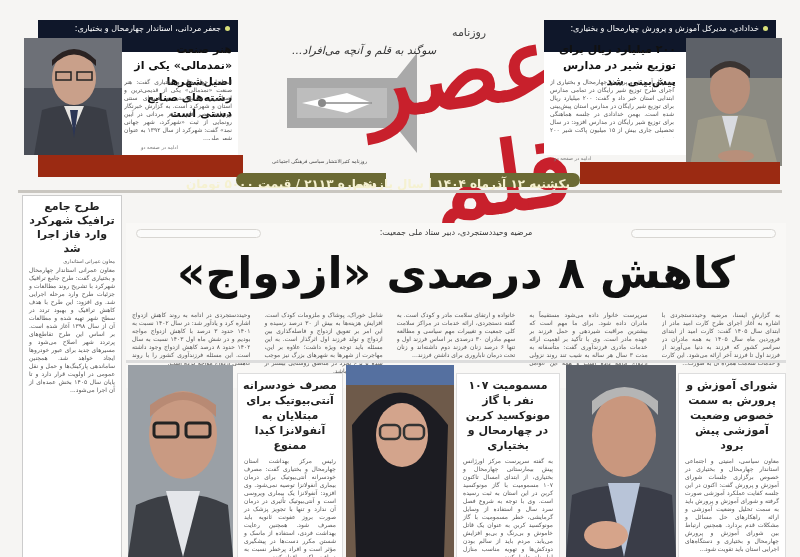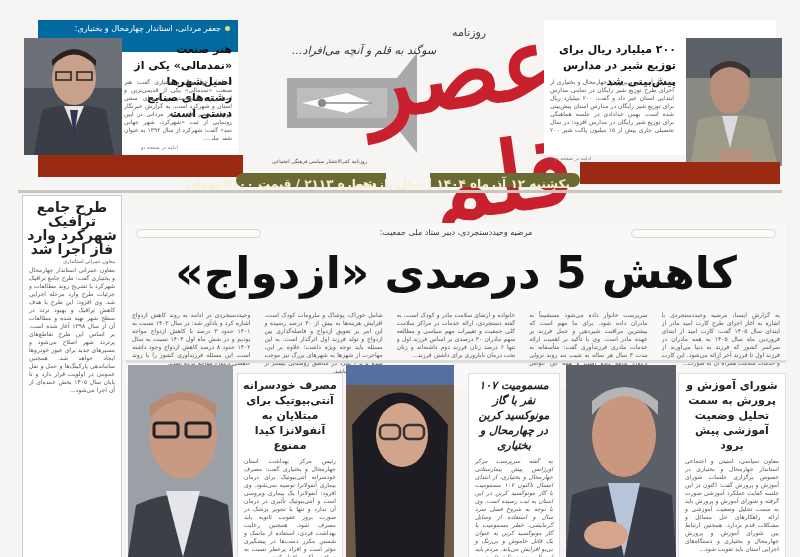--- a/index.html
+++ b/index.html
@@ -3,21 +3,21 @@
 <meta charset="utf-8">
 <style>
   * { box-sizing: border-box; margin: 0; padding: 0; }
   html, body { width: 800px; height: 557px; overflow: hidden; background: #f4f3f1; }
   body { font-family: "DejaVu Sans", sans-serif; direction: rtl; position: relative; color: #222; }
 
   .page { position: absolute; left: 0; top: 0; width: 800px; height: 557px; background: #f6f5f3; }
 
   
   .topbox { position: absolute; top: 20px; height: 135px; background: #fff; }
-  .topbox .kicker { position: absolute; top: 0; height: 32px; background: #0369a1; color: #fff;
+  .topbox .kicker { position: absolute; top: 0; height: 32px; background: #0f172a; color: #fff;
     font-size: 8px; line-height: 18px; padding: 0 8px; white-space: nowrap; overflow: hidden; }
   .topbox .kicker .dot { display: inline-block; width: 5px; height: 5px; border-radius: 50%; background: #d9e07a; margin-left: 4px; vertical-align: middle; }
   .topbox .photo { position: absolute; top: 18px; }
   .topbox .hl { position: absolute; font-weight: bold; font-size: 11px; line-height: 16px; text-align: right; color: #111; }
   .topbox .body { position: absolute; font-size: 6px; line-height: 8px; color: #555; text-align: justify; }
   .topbox .more { position: absolute; font-size: 5px; color: #777; }
   .redband { position: absolute; height: 22px; background: #9b2a12; }
 
   .left-box { left: 38px; width: 200px; }
   .left-box .kicker { right: 0; width: 200px; }
@@ -35,21 +35,21 @@
   .dateband { position: absolute; top: 173px; height: 14px; background: #6b6a34; color: #f5f1d0; font-size: 12px; line-height: 22px; font-weight: bold; white-space: nowrap; padding: 0 10px; }
   .dateband.left { left: 236px; width: 150px; border-radius: 10px 0 0 10px; text-align: center; }
   .dateband.right { left: 430px; width: 150px; border-radius: 0 10px 10px 0; text-align: left; }
   .redband-l { left: 38px; top: 155px; width: 205px; }
   .redband-r { right: 20px; top: 162px; width: 200px; }
 
   .rule { position: absolute; left: 18px; right: 18px; top: 190px; height: 3px; background: #c9c6c0; }
 
   
   .leftcol { position: absolute; left: 22px; top: 195px; width: 100px; height: 362px; background: #fff; border: 1px solid #ccc; border-bottom: none; }
-  .leftcol .hl { font-weight: bold; font-size: 14px; line-height: 14px; text-align: center; padding: 4px 4px 2px; color: #222; }
+  .leftcol .hl { font-weight: bold; font-size: 11px; line-height: 14px; text-align: center; padding: 4px 4px 2px; color: #222; }
   .leftcol .byline { font-size: 5px; color: #555; text-align: right; padding: 0 6px 2px; }
   .leftcol .body { font-size: 6px; line-height: 8px; color: #555; text-align: justify; padding: 0 6px; }
 
   
   .main { position: absolute; left: 126px; top: 195px; width: 660px; height: 165px; background: #f9f8f6; margin-top: 28px; }
   .overline { position: absolute; left: 0; right: 0; top: 5px; text-align: center; font-size: 8px; color: #333; }
   .ov-bar { position: absolute; top: 6px; height: 9px; border: 1px solid #d8d6d2; border-radius: 5px; background: #fbfbfa; }
   .ov-bar.l { left: 10px; width: 125px; }
   .ov-bar.r { right: 10px; width: 145px; }
   .mainhl { position: absolute; left: 0; right: 0; top: 20px; text-align: center; font-size: 44px; line-height: 60px; font-weight: bold; color: #111; font-family: "DejaVu Sans", sans-serif; letter-spacing: -1px; }
@@ -63,21 +63,21 @@
   .story .photo { position: absolute; top: 0; left: 0; height: 192px; }
   .story .txt { position: absolute; top: 8px; right: 0; background: #fff; height: 184px; border: 1px solid #ddd; border-bottom: none; }
   .story .hl { font-weight: bold; font-size: 11px; line-height: 15px; text-align: center; color: #222; padding: 4px 4px 4px; }
   .story .body { font-size: 6px; line-height: 8px; color: #555; text-align: justify; padding: 0 6px; }
 
   .s1 { left: 128px; width: 215px; }
   .s1 .photo { width: 105px; }
   .s1 .txt { width: 106px; }
   .s2 { left: 346px; width: 214px; }
   .s2 .photo { width: 108px; }
-  .s2 .txt { width: 92px; font-style: italic; }
+  .s2 .txt { width: 104px; }
   .s3 { left: 566px; width: 220px; }
   .s3 .photo { width: 110px; }
   .s3 .txt { width: 108px; }
 
   svg { display: block; }
 </style>
 </head>
 <body>
 
 <div class="page">
@@ -114,20 +114,21 @@
     <div class="slogan">سوگند به قلم و آنچه می‌افراد...</div>
     <div class="rooznameh">روزنامه</div>
     <div class="logo-word">عصر قلم</div>
     <div class="tagline">روزنامه کثیرالانتشار سیاسی فرهنگی اجتماعی</div>
   </div>
 
   <div class="dateband left">شماره ۲۱۱۳ / قیمت ۵۰۰۰ تومان</div>
   <div class="dateband right">یکشنبه ۱۲ آذرماه ۱۴۰۴ | سال یازدهم</div>
 
   <div class="topbox right-box">
+    <div class="kicker"><span class="dot"></span><span>خدادادی، مدیرکل آموزش و پرورش چهارمحال و بختیاری:</span></div>
     <div class="photo" style="right:-6px;width:96px;height:128px;">
       <svg width="96" height="128" viewBox="0 0 96 128">
         <rect width="96" height="128" fill="#8b8a82"></rect>
         <rect x="0" y="0" width="96" height="40" fill="#5d6168"></rect>
         <ellipse cx="44" cy="50" rx="20" ry="26" fill="#b88f7a"></ellipse>
         <path d="M24 40 Q44 18 64 40 L64 32 Q44 14 24 32 Z" fill="#3a3432"></path>
         <path d="M4 128 L12 82 Q44 72 80 82 L92 128 Z" fill="#9e9a88"></path>
         <path d="M36 78 L44 110 L52 78 Z" fill="#d9dbe0"></path>
         <ellipse cx="50" cy="118" rx="18" ry="6" fill="#b88f7a"></ellipse>
       </svg>
@@ -143,21 +144,21 @@
   <div class="leftcol">
     <div class="hl">طرح جامع ترافیک شهرکرد وارد فاز اجرا شد</div>
     <div class="byline">معاون عمرانی استانداری</div>
     <div class="body">معاون عمرانی استاندار چهارمحال و بختیاری گفت: طرح جامع ترافیک شهرکرد با تشریح روند مطالعات و جزئیات طرح وارد مرحله اجرایی شد. وی افزود: این طرح با هدف کاهش ترافیک و بهبود تردد در سطح شهر تهیه شده و مطالعات آن از سال ۱۳۹۸ آغاز شده است. بر اساس این طرح تقاطع‌های پرتردد شهر اصلاح می‌شود و مسیرهای جدید برای عبور خودروها ایجاد خواهد شد. همچنین ساماندهی پارکینگ‌ها و حمل و نقل عمومی در اولویت قرار دارد و تا پایان سال ۱۴۰۵ بخش عمده‌ای از آن اجرا می‌شود...</div>
   </div>
 
   <div class="main">
     <div class="ov-bar l"></div>
     <div class="ov-bar r"></div>
     <div class="overline">مرضیه وحیددستجردی، دبیر ستاد ملی جمعیت:</div>
-    <div class="mainhl">کاهش 5 درصدی «ازدواج»</div>
+    <div class="mainhl">کاهش ۸ درصدی «ازدواج»</div>
     <div class="cols">
       <div class="col">به گزارش ایسنا، مرضیه وحیددستجردی با اشاره به آغاز اجرای طرح کارت امید مادر از ابتدای سال ۱۴۰۵ گفت: کارت امید از ابتدای فروردین ماه سال ۱۴۰۵ به همه مادران در سراسر کشور که فرزند به دنیا می‌آورند از فرزند اول تا فرزند آخر ارائه می‌شود. این کارت و خدمات سلامت همراه آن به صورت...</div>
       <div class="col">سرپرست خانوار داده می‌شود مستقیماً به مادران داده شود. برای ما مهم است که بیشترین مراقبت شیردهی و حمل فرزند بر عهده مادر است. وی با تأکید بر اهمیت ارائه خدمات مادری فرزندآوری گفت: متأسفانه به مدت ۳ سال هر ساله به شیب تند روند نزولی ازدواج ادامه داده است و همه این عوامل اجتماعی، سلامت و فرهنگی...</div>
       <div class="col">خانواده و ارتقای سلامت مادر و کودک است. به گفته دستجردی، ارائه خدمات در مراکز سلامت کلی جمعیت و تغییرات مهم سیاسی و مطالعه سهم مادران ۳۰ درصدی بر اساس فرزند اول و تنها ۶ درصد زنان فرزند دوم داشته‌اند و زنان تحت درمان ناباروری برای داشتن فرزند...</div>
       <div class="col">شامل خوراک، پوشاک و ملزومات کودک است. افزایش هزینه‌ها به بیش از ۳۰ درصد رسیده و این امر بر تعویق ازدواج و فاصله‌گذاری بین ازدواج و تولد فرزند اول اثرگذار است. به این مسئله باید توجه ویژه داشت؛ علاوه بر این، مهاجرت از شهرها به شهرهای بزرگ نیز موجب شده تا نرخ تجرد در مناطق روستایی بیشتر از مناطق شهری باشد.</div>
       <div class="col">وحیددستجردی در ادامه به روند کاهش ازدواج اشاره کرد و یادآور شد: در سال ۱۴۰۲ نسبت به ۱۴۰۱ حدود ۳ درصد با کاهش ازدواج مواجه بودیم و در شش ماه اول ۱۴۰۳ نسبت به سال ۱۴۰۲ حدود ۸ درصد کاهش ازدواج وجود داشته است. این مسئله فرزندآوری کشور را با روند کاهشی ازدواج مواجه کرده است.</div>
     </div>
   </div>
 
   <div class="rule2"></div>
@@ -202,18 +203,18 @@
       <svg width="110" height="192" viewBox="0 0 110 192">
         <rect width="110" height="192" fill="#5a5f68"></rect>
         <ellipse cx="58" cy="70" rx="32" ry="42" fill="#c9977e"></ellipse>
         <path d="M26 50 Q58 12 92 50 L92 36 Q58 8 26 36 Z" fill="#b5b5b5"></path>
         <path d="M0 192 L6 130 Q55 110 106 130 L110 192 Z" fill="#3a3d48"></path>
         <path d="M42 118 L58 192 L74 118 Z" fill="#b8c4d8"></path>
         <ellipse cx="40" cy="170" rx="22" ry="14" fill="#d6a48a"></ellipse>
       </svg>
     </div>
     <div class="txt">
-      <div class="hl">شورای آموزش و پرورش به سمت تحلیل وضعیت آموزشی پیش برود</div>
+      <div class="hl">شورای آموزش و پرورش به سمت خصوص وضعیت آموزشی پیش برود</div>
       <div class="body">معاون سیاسی، امنیتی و اجتماعی استاندار چهارمحال و بختیاری در خصوص برگزاری جلسات شورای آموزش و پرورش گفت: اکنون در این جلسه کفایت عملکرد آموزشی صورت گرفته و شورای آموزش و پرورش باید به سمت تحلیل وضعیت آموزشی و ارائه راهکارهای حل مسائل و مشکلات قدم بردارد. همچنین ارتباط بین شورای آموزش و پرورش چهارمحال و بختیاری و دستگاه‌های اجرایی استان باید تقویت شود...</div>
     </div>
   </div>
 
 </div>
 
 </body></html>

